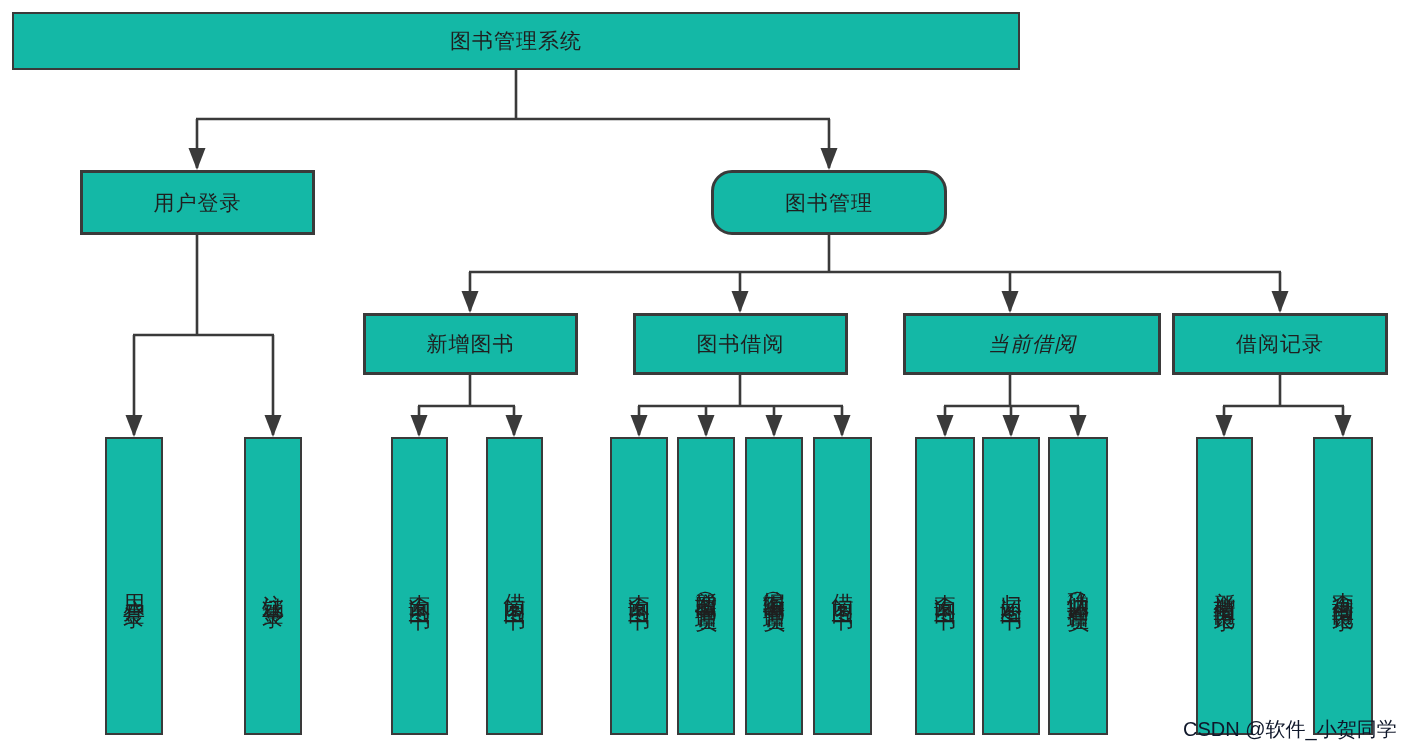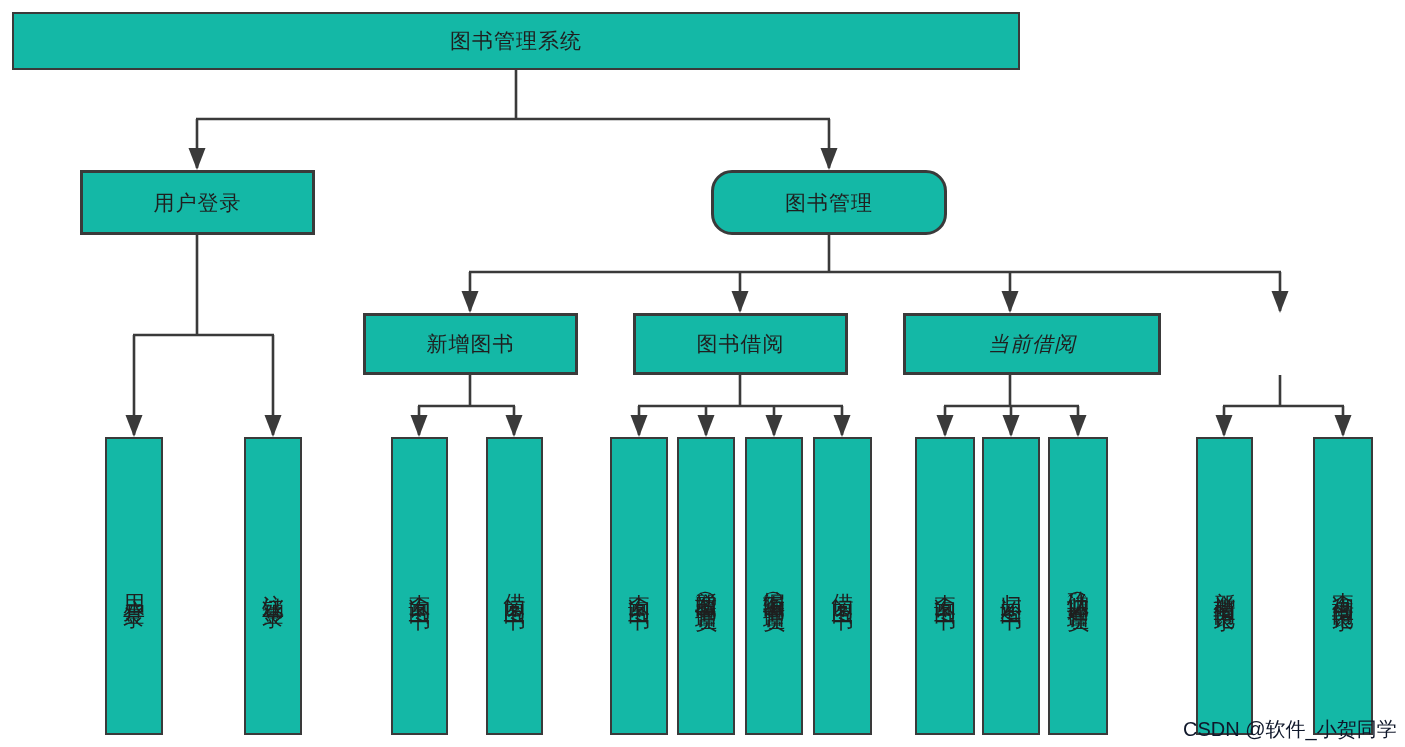--- a/index.html
+++ b/index.html
@@ -101,20 +101,21 @@
   </svg>
 
   <div class="node root-box" style="left:12px; top:12px; width:1008px; height:58px;">图书管理系统</div>
 
   <div class="node hbox" style="left:80px; top:170px; width:235px; height:65px;">用户登录</div>
   <div class="node hbox" style="left:711px; top:170px; width:236px; height:65px;border-radius:21px;">图书管理</div>
 
   <div class="node hbox" style="left:363px; top:313px; width:215px; height:62px;">新增图书</div>
   <div class="node hbox" style="left:633px; top:313px; width:215px; height:62px;font-family:Liberation Serif, serif;">图书借阅</div>
   <div class="node hbox" style="left:903px; top:313px; width:258px; height:62px;font-style:italic;">当前借阅</div>
+  <div class="node hbox" style="left:1172px; top:313px; width:216px; height:62px;">借阅记录</div>
 
   <div class="node vbox" style="left:105px; top:437px; width:58px; height:298px;">用户登录</div>
   <div class="node vbox" style="left:244px; top:437px; width:58px; height:298px;">注销登录</div>
 
   <div class="node vbox" style="left:391px; top:437px; width:57px; height:298px;">查询图书</div>
   <div class="node vbox" style="left:486px; top:437px; width:57px; height:298px;">借阅图书</div>
 
   <div class="node vbox" style="left:610px; top:437px; width:58px; height:298px;">查询图书</div>
   <div class="node vbox" style="left:677px; top:437px; width:58px; height:298px; letter-spacing:3px;">新增图书（管理员）</div>
   <div class="node vbox" style="left:745px; top:437px; width:58px; height:298px; letter-spacing:3px;">编辑图书（管理员）</div>

